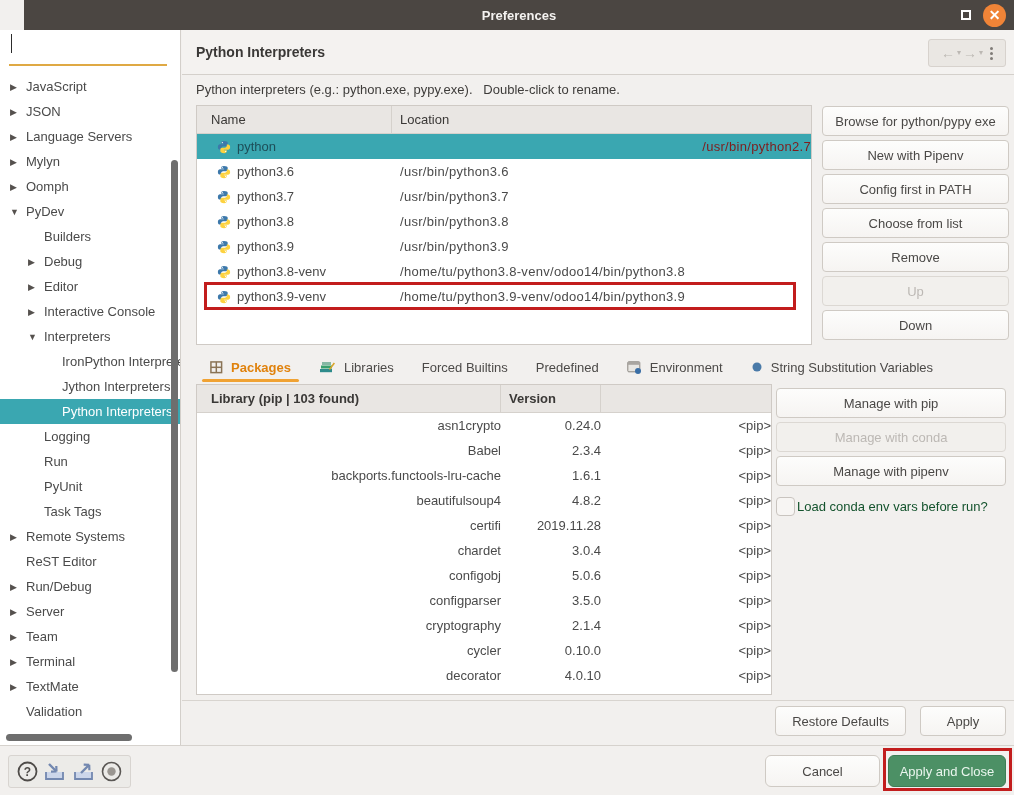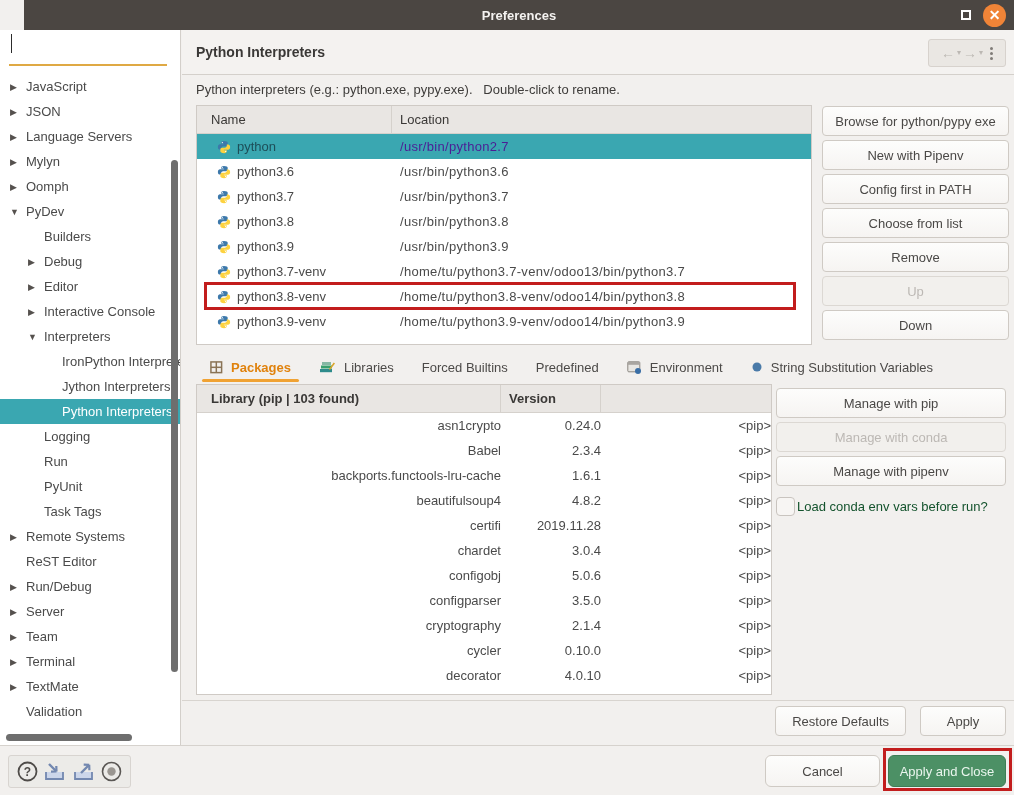--- a/index.html
+++ b/index.html
@@ -50,21 +50,21 @@
                   border:1px solid #cfcac5; overflow:hidden; }
   .thead { height:28px; background:#e9e6e3; border-bottom:1px solid #d5d1cc; display:flex; font-size:13px; color:#3a3836; }
   .thead .hc { display:flex; align-items:center; }
   .it-h1 { width:195px; padding-left:14px; border-right:1px solid #d5d1cc; }
   .it-h2 { flex:1; padding-left:8px; }
   .it-row { height:25px; display:flex; align-items:center; font-size:13px; color:#4a4a4a; }
   .it-row .c1 { width:195px; padding-left:20px; display:flex; align-items:center; gap:6px; overflow:hidden; }
   .it-row .c2 { flex:1; padding-left:8px; letter-spacing:0.3px; }
   .it-row.selected { background:#3aa7b1; }
   .it-row.selected .c1 span { color:#1d4e58; }
-  .it-row.selected .c2 { color:#4c1d95; }
+  .it-row.selected .c2 { color:#7f1d1d;text-align:right; }
   .py-icon { flex:none; width:14px; height:14px; }
 
   .interp-buttons { position:absolute; top:76px; left:640px; right:5px; display:flex; flex-direction:column; gap:4px; }
   .btn { height:30px; background:linear-gradient(#fdfdfc,#f6f4f2); border:1px solid #cfcac4; border-radius:4px;
          font-size:13px; color:#4a4846; display:flex; align-items:center; justify-content:center;
          font-family:"Liberation Sans", sans-serif; }
   .btn.disabled { color:#bcb8b4; background:#f2f0ed; border-color:#dcd8d3; }
 
   
   .tabs { position:absolute; top:322px; left:14px; right:0; height:30px; display:flex; align-items:stretch; }
@@ -321,34 +321,20 @@
                 <svg class="py-icon" width="14" height="14" viewBox="0 0 16 16">
                   <path fill="#3c78aa" d="M7.9 1C6 1 4.8 1.8 4.8 3.1v1.2h3.3v.5H3.4C2 4.8 1 5.9 1 7.9s1 3 2.4 3h1.4V9.3c0-1.2 1-2.1 2.3-2.1h3.1c1.1 0 2-.9 2-2V3.1C12.2 1.8 10.8 1 7.9 1z"></path>
                   <path fill="#fdd23f" d="M8.1 15c1.9 0 3.1-.8 3.1-2.1v-1.2H7.9v-.5h4.7c1.4 0 2.4-1.1 2.4-3.1s-1-3-2.4-3h-1.4v1.6c0 1.2-1 2.1-2.3 2.1H5.8c-1.1 0-2 .9-2 2v2.1C3.8 14.2 5.2 15 8.1 15z"></path>
                   <circle cx="6.1" cy="2.9" r="0.7" fill="#fff"></circle>
                   <circle cx="9.9" cy="13.1" r="0.7" fill="#fff"></circle>
                 </svg>
               </span>
               <span>python3.9</span>
             </div>
             <div class="c2">/usr/bin/python3.9</div>
-          </div>
-          <div class="it-row">
-            <div class="c1">
-              <span style="display: flex;">
-                <svg class="py-icon" width="14" height="14" viewBox="0 0 16 16">
-                  <path fill="#3c78aa" d="M7.9 1C6 1 4.8 1.8 4.8 3.1v1.2h3.3v.5H3.4C2 4.8 1 5.9 1 7.9s1 3 2.4 3h1.4V9.3c0-1.2 1-2.1 2.3-2.1h3.1c1.1 0 2-.9 2-2V3.1C12.2 1.8 10.8 1 7.9 1z"></path>
-                  <path fill="#fdd23f" d="M8.1 15c1.9 0 3.1-.8 3.1-2.1v-1.2H7.9v-.5h4.7c1.4 0 2.4-1.1 2.4-3.1s-1-3-2.4-3h-1.4v1.6c0 1.2-1 2.1-2.3 2.1H5.8c-1.1 0-2 .9-2 2v2.1C3.8 14.2 5.2 15 8.1 15z"></path>
-                  <circle cx="6.1" cy="2.9" r="0.7" fill="#fff"></circle>
-                  <circle cx="9.9" cy="13.1" r="0.7" fill="#fff"></circle>
-                </svg>
-              </span>
-              <span>python3.7-venv</span>
-            </div>
-            <div class="c2">/home/tu/python3.7-venv/odoo13/bin/python3.7</div>
           </div>
           <div class="it-row">
             <div class="c1">
               <span style="display: flex;">
                 <svg class="py-icon" width="14" height="14" viewBox="0 0 16 16">
                   <path fill="#3c78aa" d="M7.9 1C6 1 4.8 1.8 4.8 3.1v1.2h3.3v.5H3.4C2 4.8 1 5.9 1 7.9s1 3 2.4 3h1.4V9.3c0-1.2 1-2.1 2.3-2.1h3.1c1.1 0 2-.9 2-2V3.1C12.2 1.8 10.8 1 7.9 1z"></path>
                   <path fill="#fdd23f" d="M8.1 15c1.9 0 3.1-.8 3.1-2.1v-1.2H7.9v-.5h4.7c1.4 0 2.4-1.1 2.4-3.1s-1-3-2.4-3h-1.4v1.6c0 1.2-1 2.1-2.3 2.1H5.8c-1.1 0-2 .9-2 2v2.1C3.8 14.2 5.2 15 8.1 15z"></path>
                   <circle cx="6.1" cy="2.9" r="0.7" fill="#fff"></circle>
                   <circle cx="9.9" cy="13.1" r="0.7" fill="#fff"></circle>
                 </svg>

